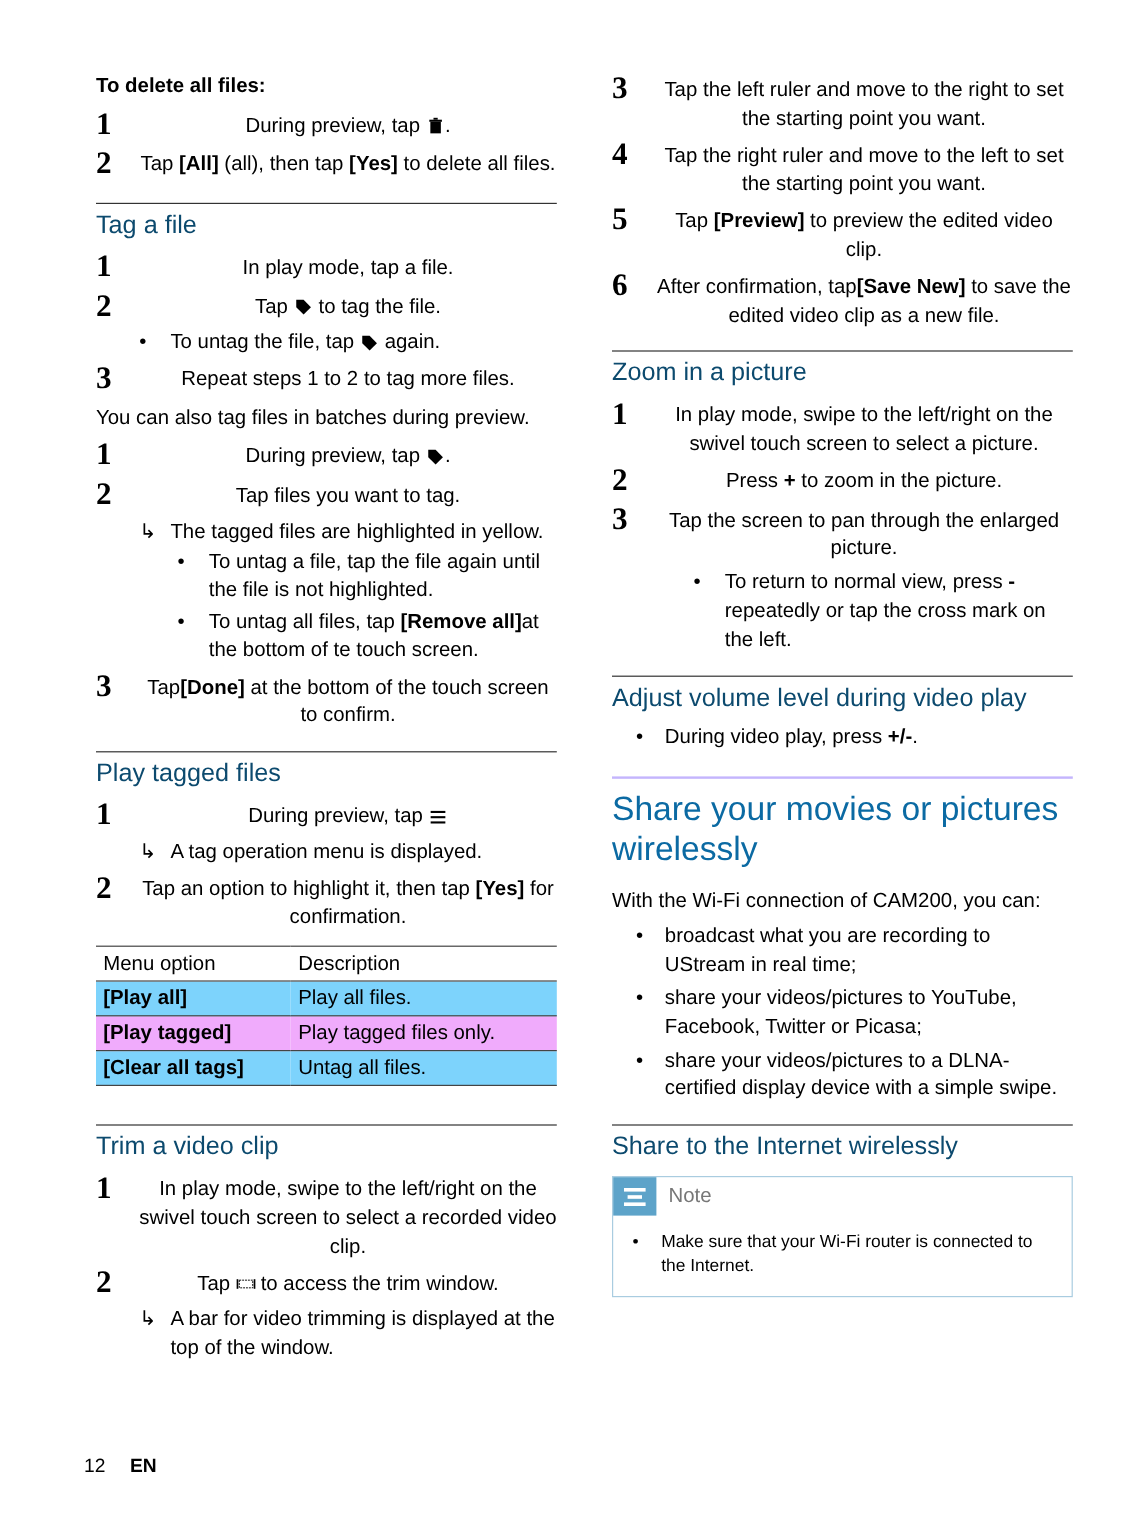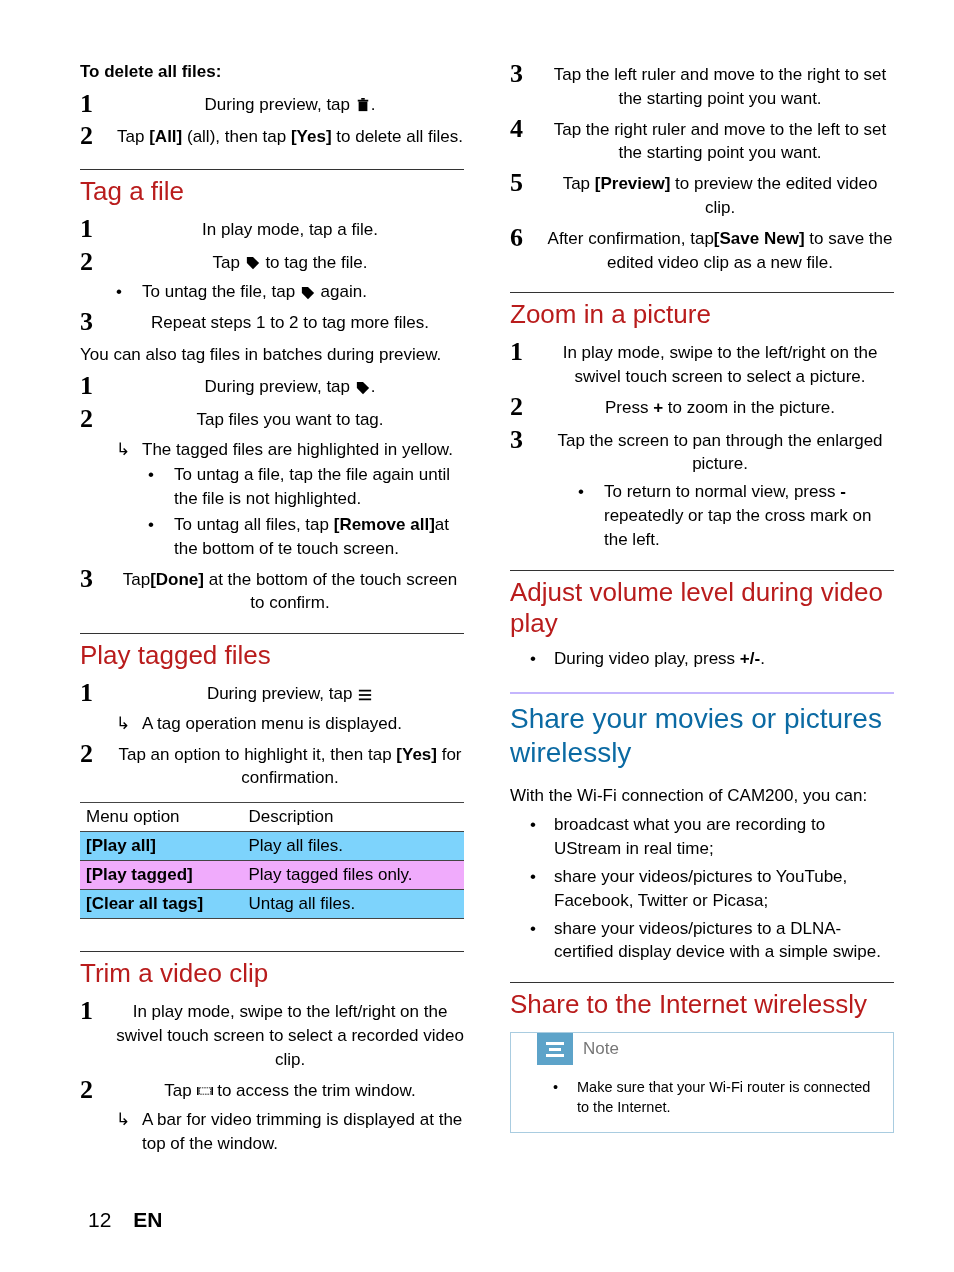--- a/index.html
+++ b/index.html
@@ -16,22 +16,22 @@
     display: flex;
     gap: 46px;
   }
   .col {
     flex: 1;
     min-width: 0;
   }
   .bold { font-weight: 700; }
 
   .h2 {
-    color: #b91c1c;
-    font-size: 26px;
+    color: #0c4a6e;
+    font-size: 21px;
     font-weight: 400;
     border-top: 1px solid #333;
     padding-top: 6px;
     margin-top: 18px;
     margin-bottom: 8px;
   }
   .h1 {
     color: #0b6aa3;
     font-size: 28px;
     font-weight: 400;
@@ -100,21 +100,20 @@
     margin: 4px 0 4px 20px;
     font-size: 17px;
     line-height: 1.4;
   }
   .bullet-plain .mk { width: 10px; flex-shrink: 0; }
 
   .note-box {
     border: 1px solid #a9cce0;
     margin-top: 12px;
     font-size: 14.5px;
-    padding-left: 26px;
   }
   .note-head {
     display: flex;
     align-items: center;
     gap: 10px;
     padding: 0;
   }
   .note-icon {
     background: #5da3c9;
     width: 36px;
@@ -129,22 +128,22 @@
   .note-icon span:nth-child(1){width:18px;}
   .note-icon span:nth-child(2){width:12px;}
   .note-icon span:nth-child(3){width:18px;}
   .note-title { color: #777; font-size: 17px; }
   .note-body { padding: 8px 12px 10px 12px; }
   .note-body .bullet-plain { margin-left: 4px; font-size: 14.5px; }
 
   .footer {
     position: absolute;
     bottom: 40px;
-    left: 88px;
-    font-size: 21px;
+    left: 70px;
+    font-size: 16px;
   }
   .footer .pg { margin-right: 16px; }
   .footer .lang { font-weight: 700; }
 
   .plain-para { font-size: 17px; line-height: 1.4; margin: 6px 0; }
   .first-block { margin-top: 0; }
 </style>
 </head>
 <body>
 

